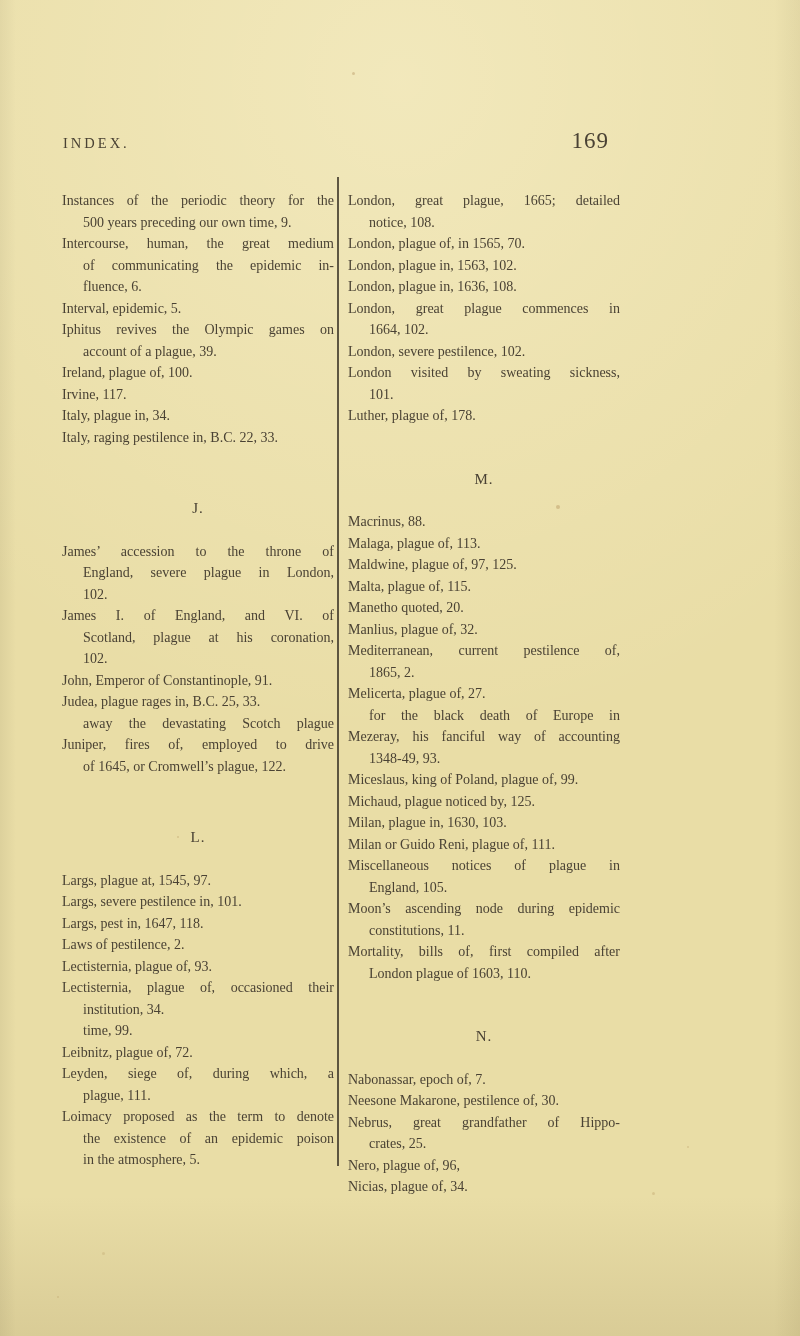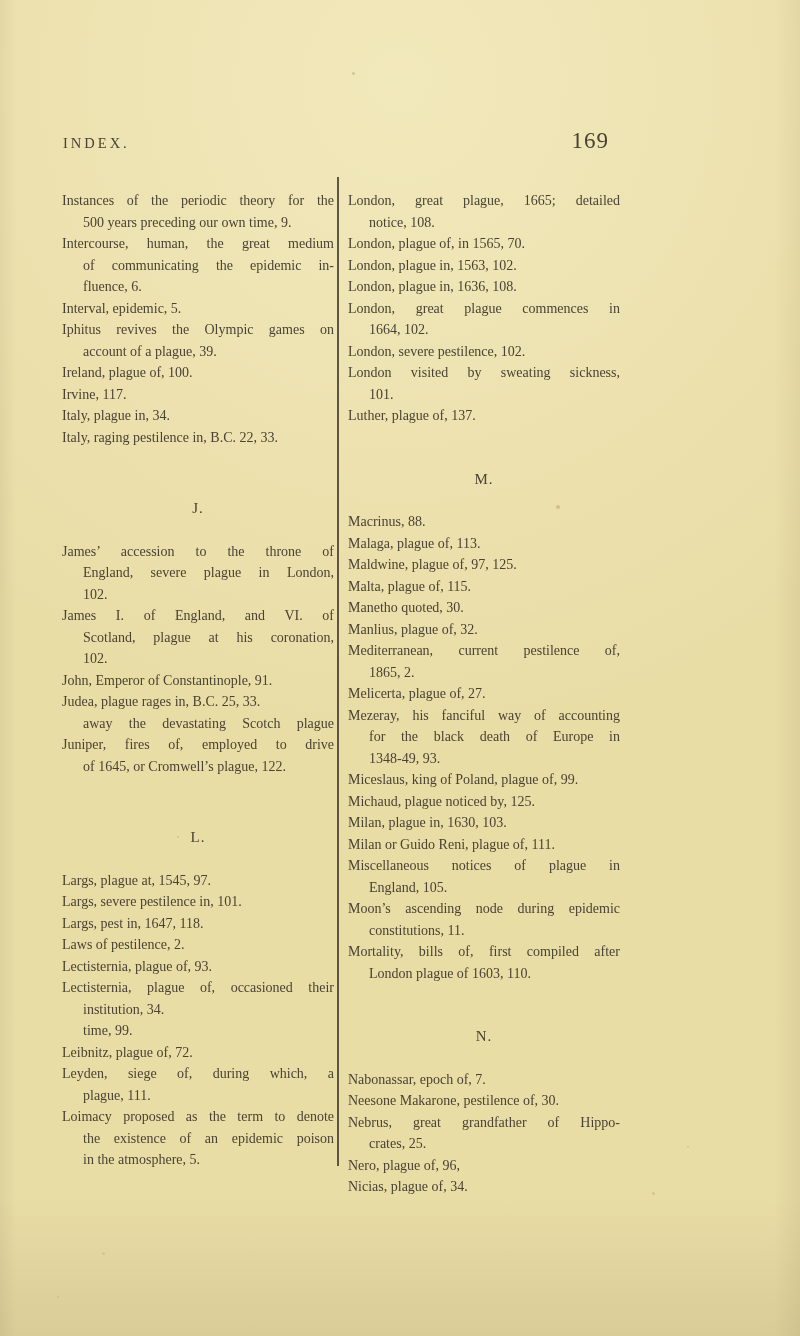--- a/index.html
+++ b/index.html
@@ -221,53 +221,53 @@
           <div class="line cont last">1664, 102.</div>
         </div>
         <div class="entry">
           <div class="line last">London, severe pestilence, 102.</div>
         </div>
         <div class="entry">
           <div class="line">London visited by sweating sickness,</div>
           <div class="line cont last">101.</div>
         </div>
         <div class="entry">
-          <div class="line last">Luther, plague of, 137.</div>
+          <div class="line last">Luther, plague of, 178.</div>
         </div>
       </div>
       <div class="index-section">
         <div class="section-heading">M.</div>
         <div class="entry">
           <div class="line last">Macrinus, 88.</div>
         </div>
         <div class="entry">
           <div class="line last">Malaga, plague of, 113.</div>
         </div>
         <div class="entry">
           <div class="line last">Maldwine, plague of, 97, 125.</div>
         </div>
         <div class="entry">
           <div class="line last">Malta, plague of, 115.</div>
         </div>
         <div class="entry">
-          <div class="line last">Manetho quoted, 30.</div>
+          <div class="line last">Manetho quoted, 20.</div>
         </div>
         <div class="entry">
           <div class="line last">Manlius, plague of, 32.</div>
         </div>
         <div class="entry">
           <div class="line">Mediterranean, current pestilence of,</div>
           <div class="line cont last">1865, 2.</div>
         </div>
         <div class="entry">
           <div class="line last">Melicerta, plague of, 27.</div>
         </div>
         <div class="entry">
+          <div class="line cont">for the black death of Europe in</div>
           <div class="line">Mezeray, his fanciful way of accounting</div>
-          <div class="line cont">for the black death of Europe in</div>
           <div class="line cont last">1348-49, 93.</div>
         </div>
         <div class="entry">
           <div class="line last">Miceslaus, king of Poland, plague of, 99.</div>
         </div>
         <div class="entry">
           <div class="line last">Michaud, plague noticed by, 125.</div>
         </div>
         <div class="entry">
           <div class="line last">Milan, plague in, 1630, 103.</div>

